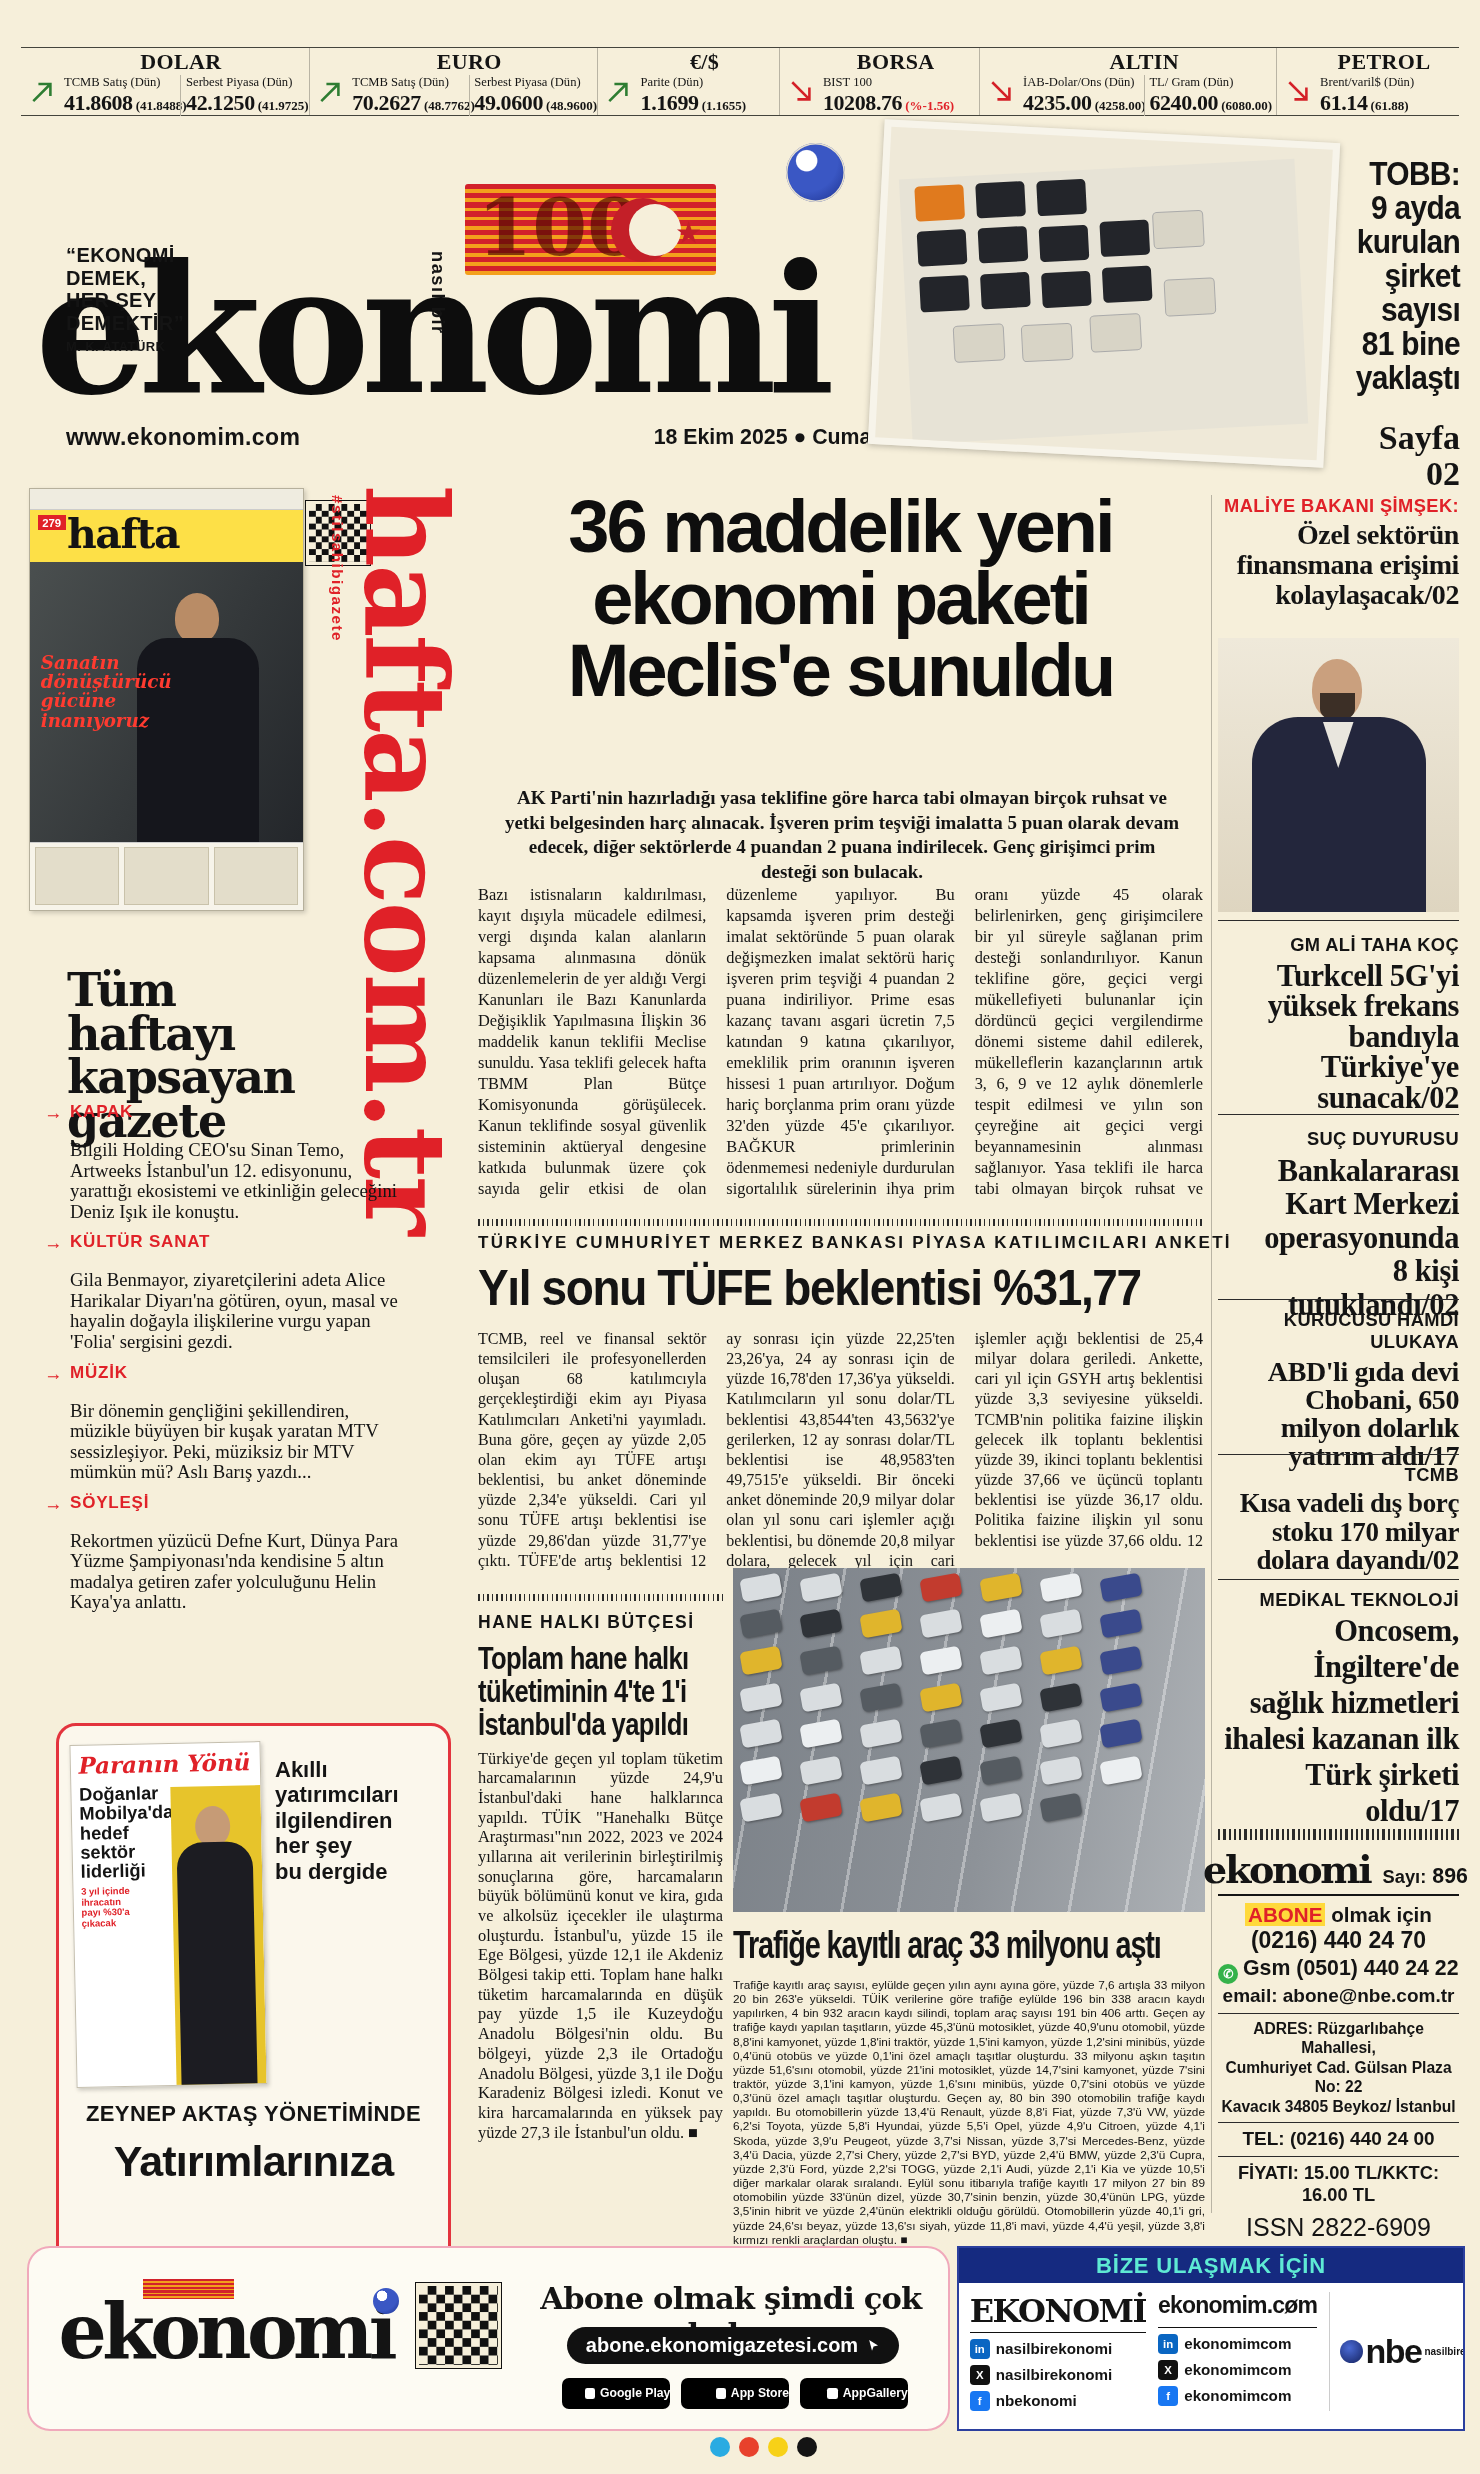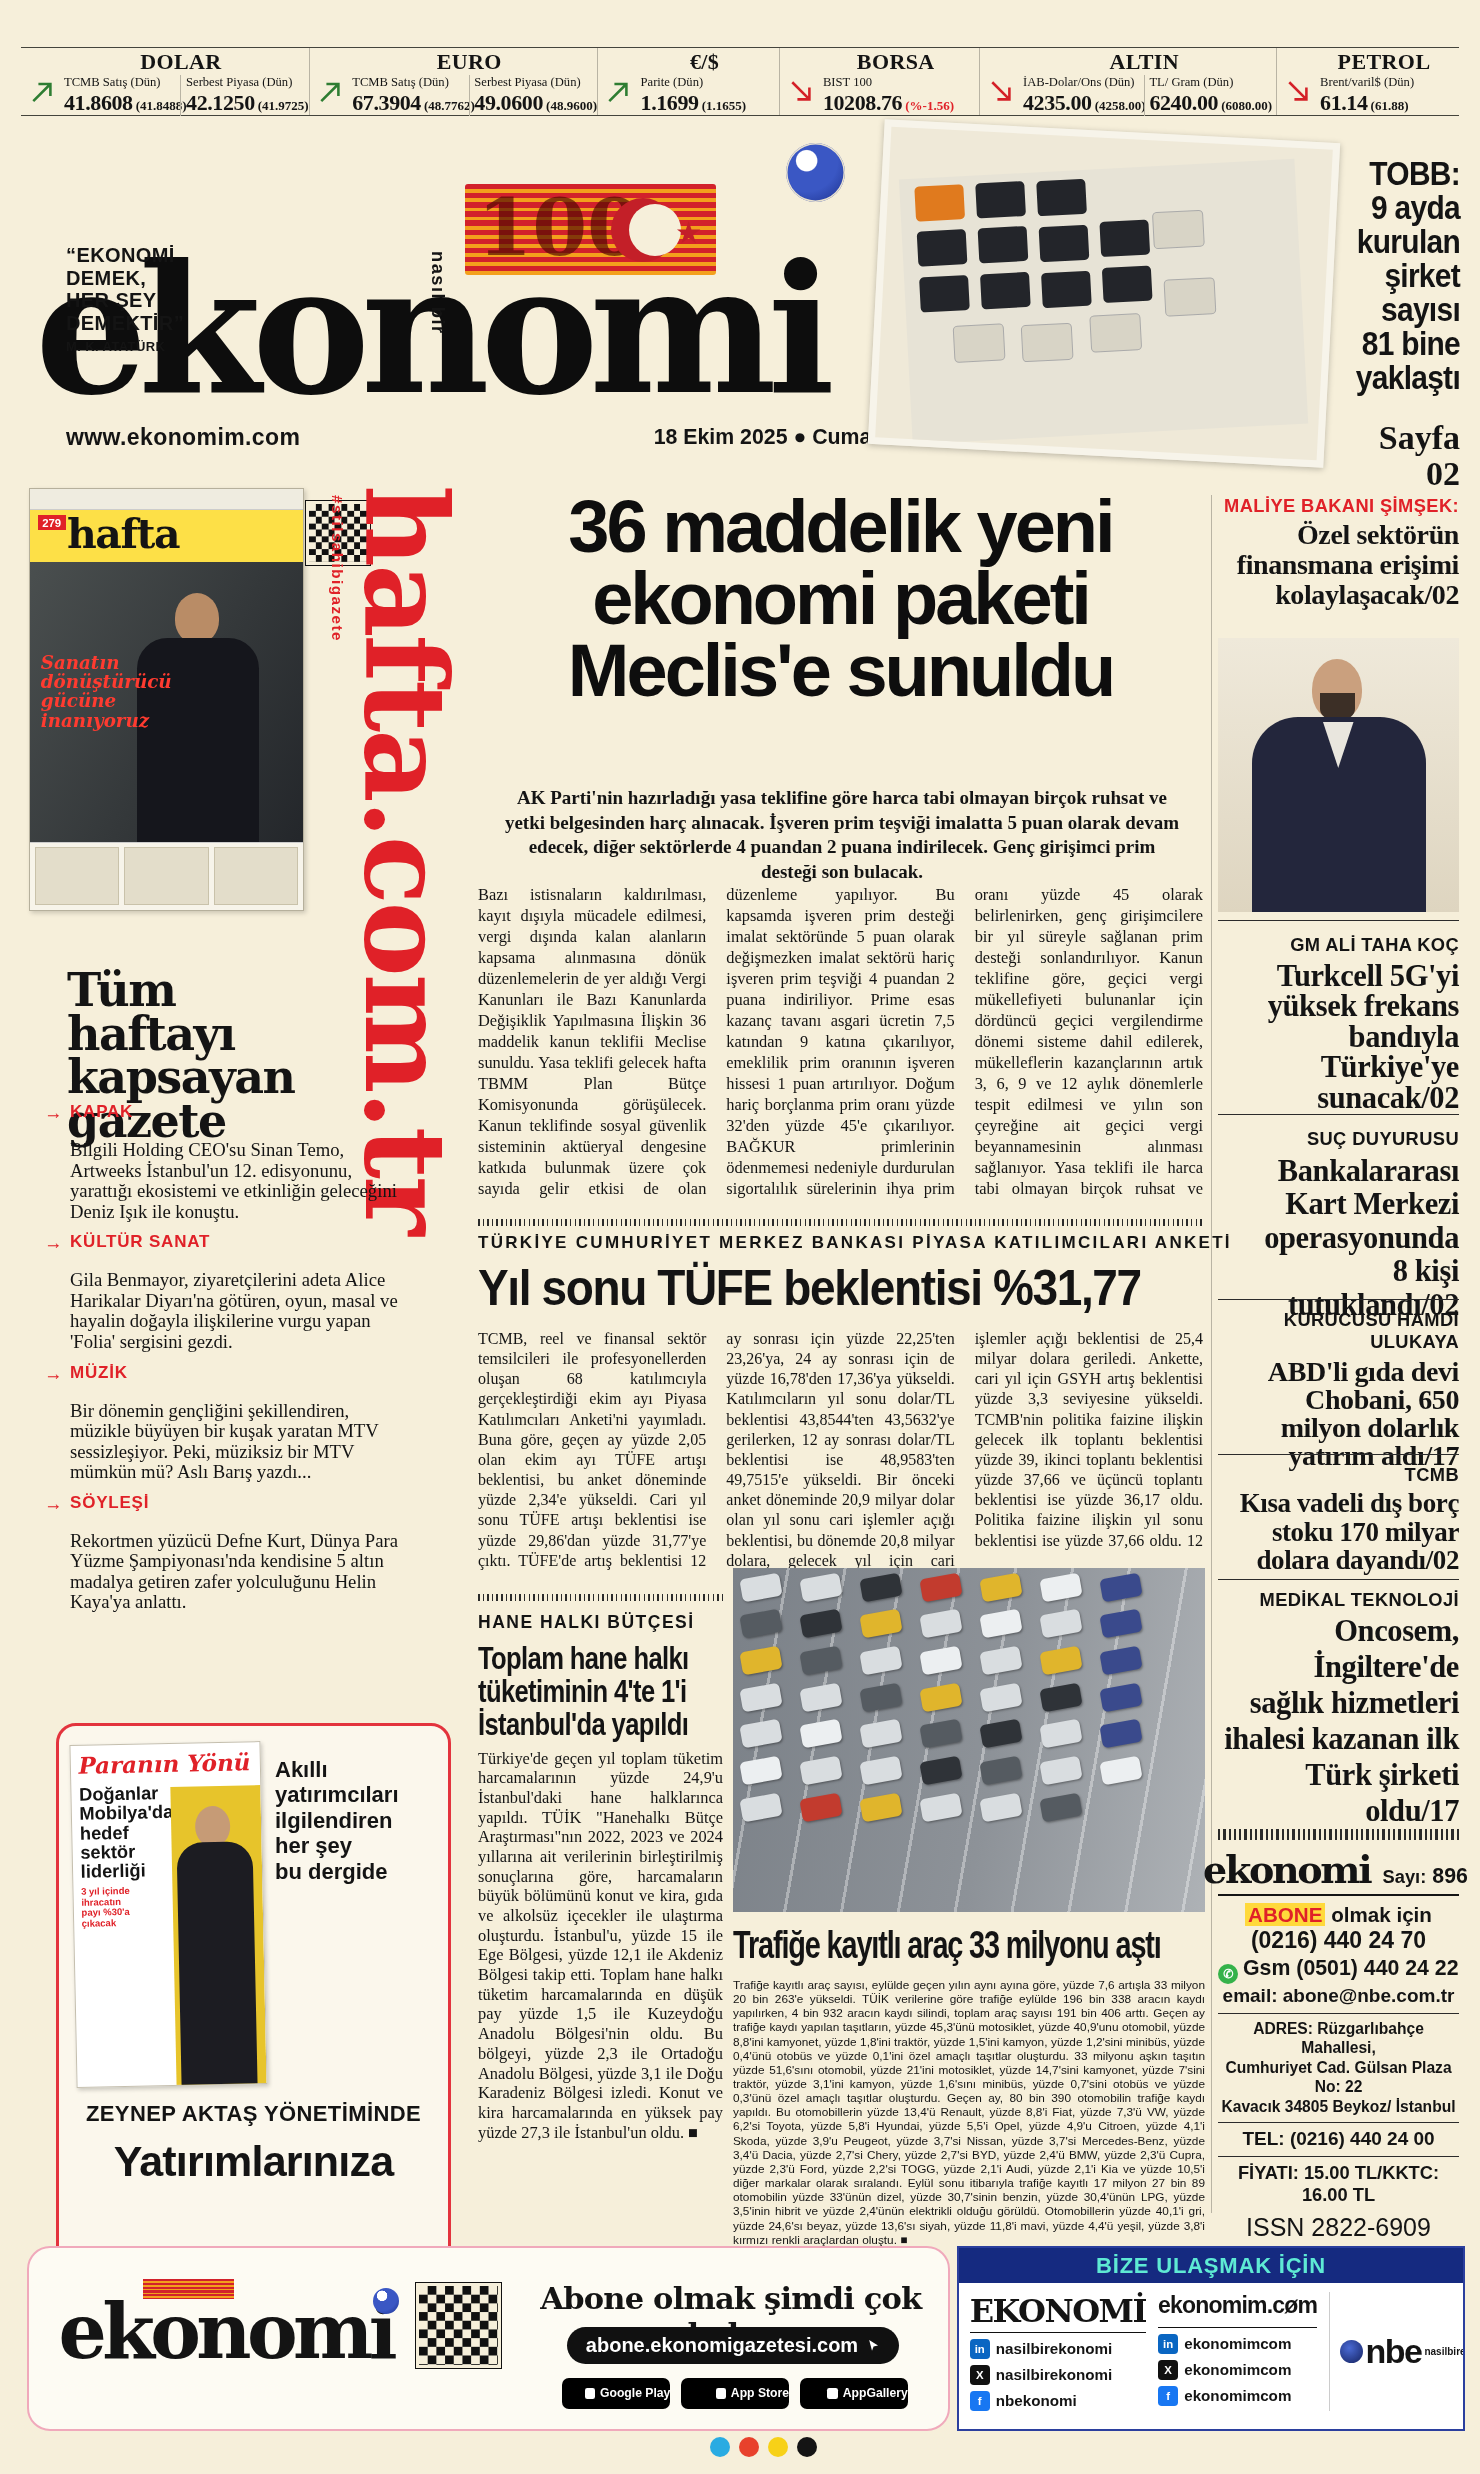--- a/index.html
+++ b/index.html
@@ -233,21 +233,21 @@
       <span class="t-arrow">
         <svg width="27.4" height="27.4" viewBox="0 0 32 32">
             <path d="M5 27 L25 7 M11 7 H25 V21" fill="none" stroke="#2e7d32" stroke-width="3"></path>
           </svg>
       </span>
       <div class="t-main">
         <div class="t-title">EURO</div>
         <div class="t-cols">
           <div class="t-col">
             <div class="t-label">TCMB Satış (Dün)</div>
-            <div class="t-val"><b>67.3904</b>
+            <div class="t-val"><b>70.2627</b>
               <span class="t-prev">(48.7762)</span></div>
           </div>
           <div class="t-col sep">
             <div class="t-label">Serbest Piyasa (Dün)</div>
             <div class="t-val"><b>49.0600</b>
               <span class="t-prev">(48.9600)</span></div>
           </div>
         </div>
       </div>
     </div>

